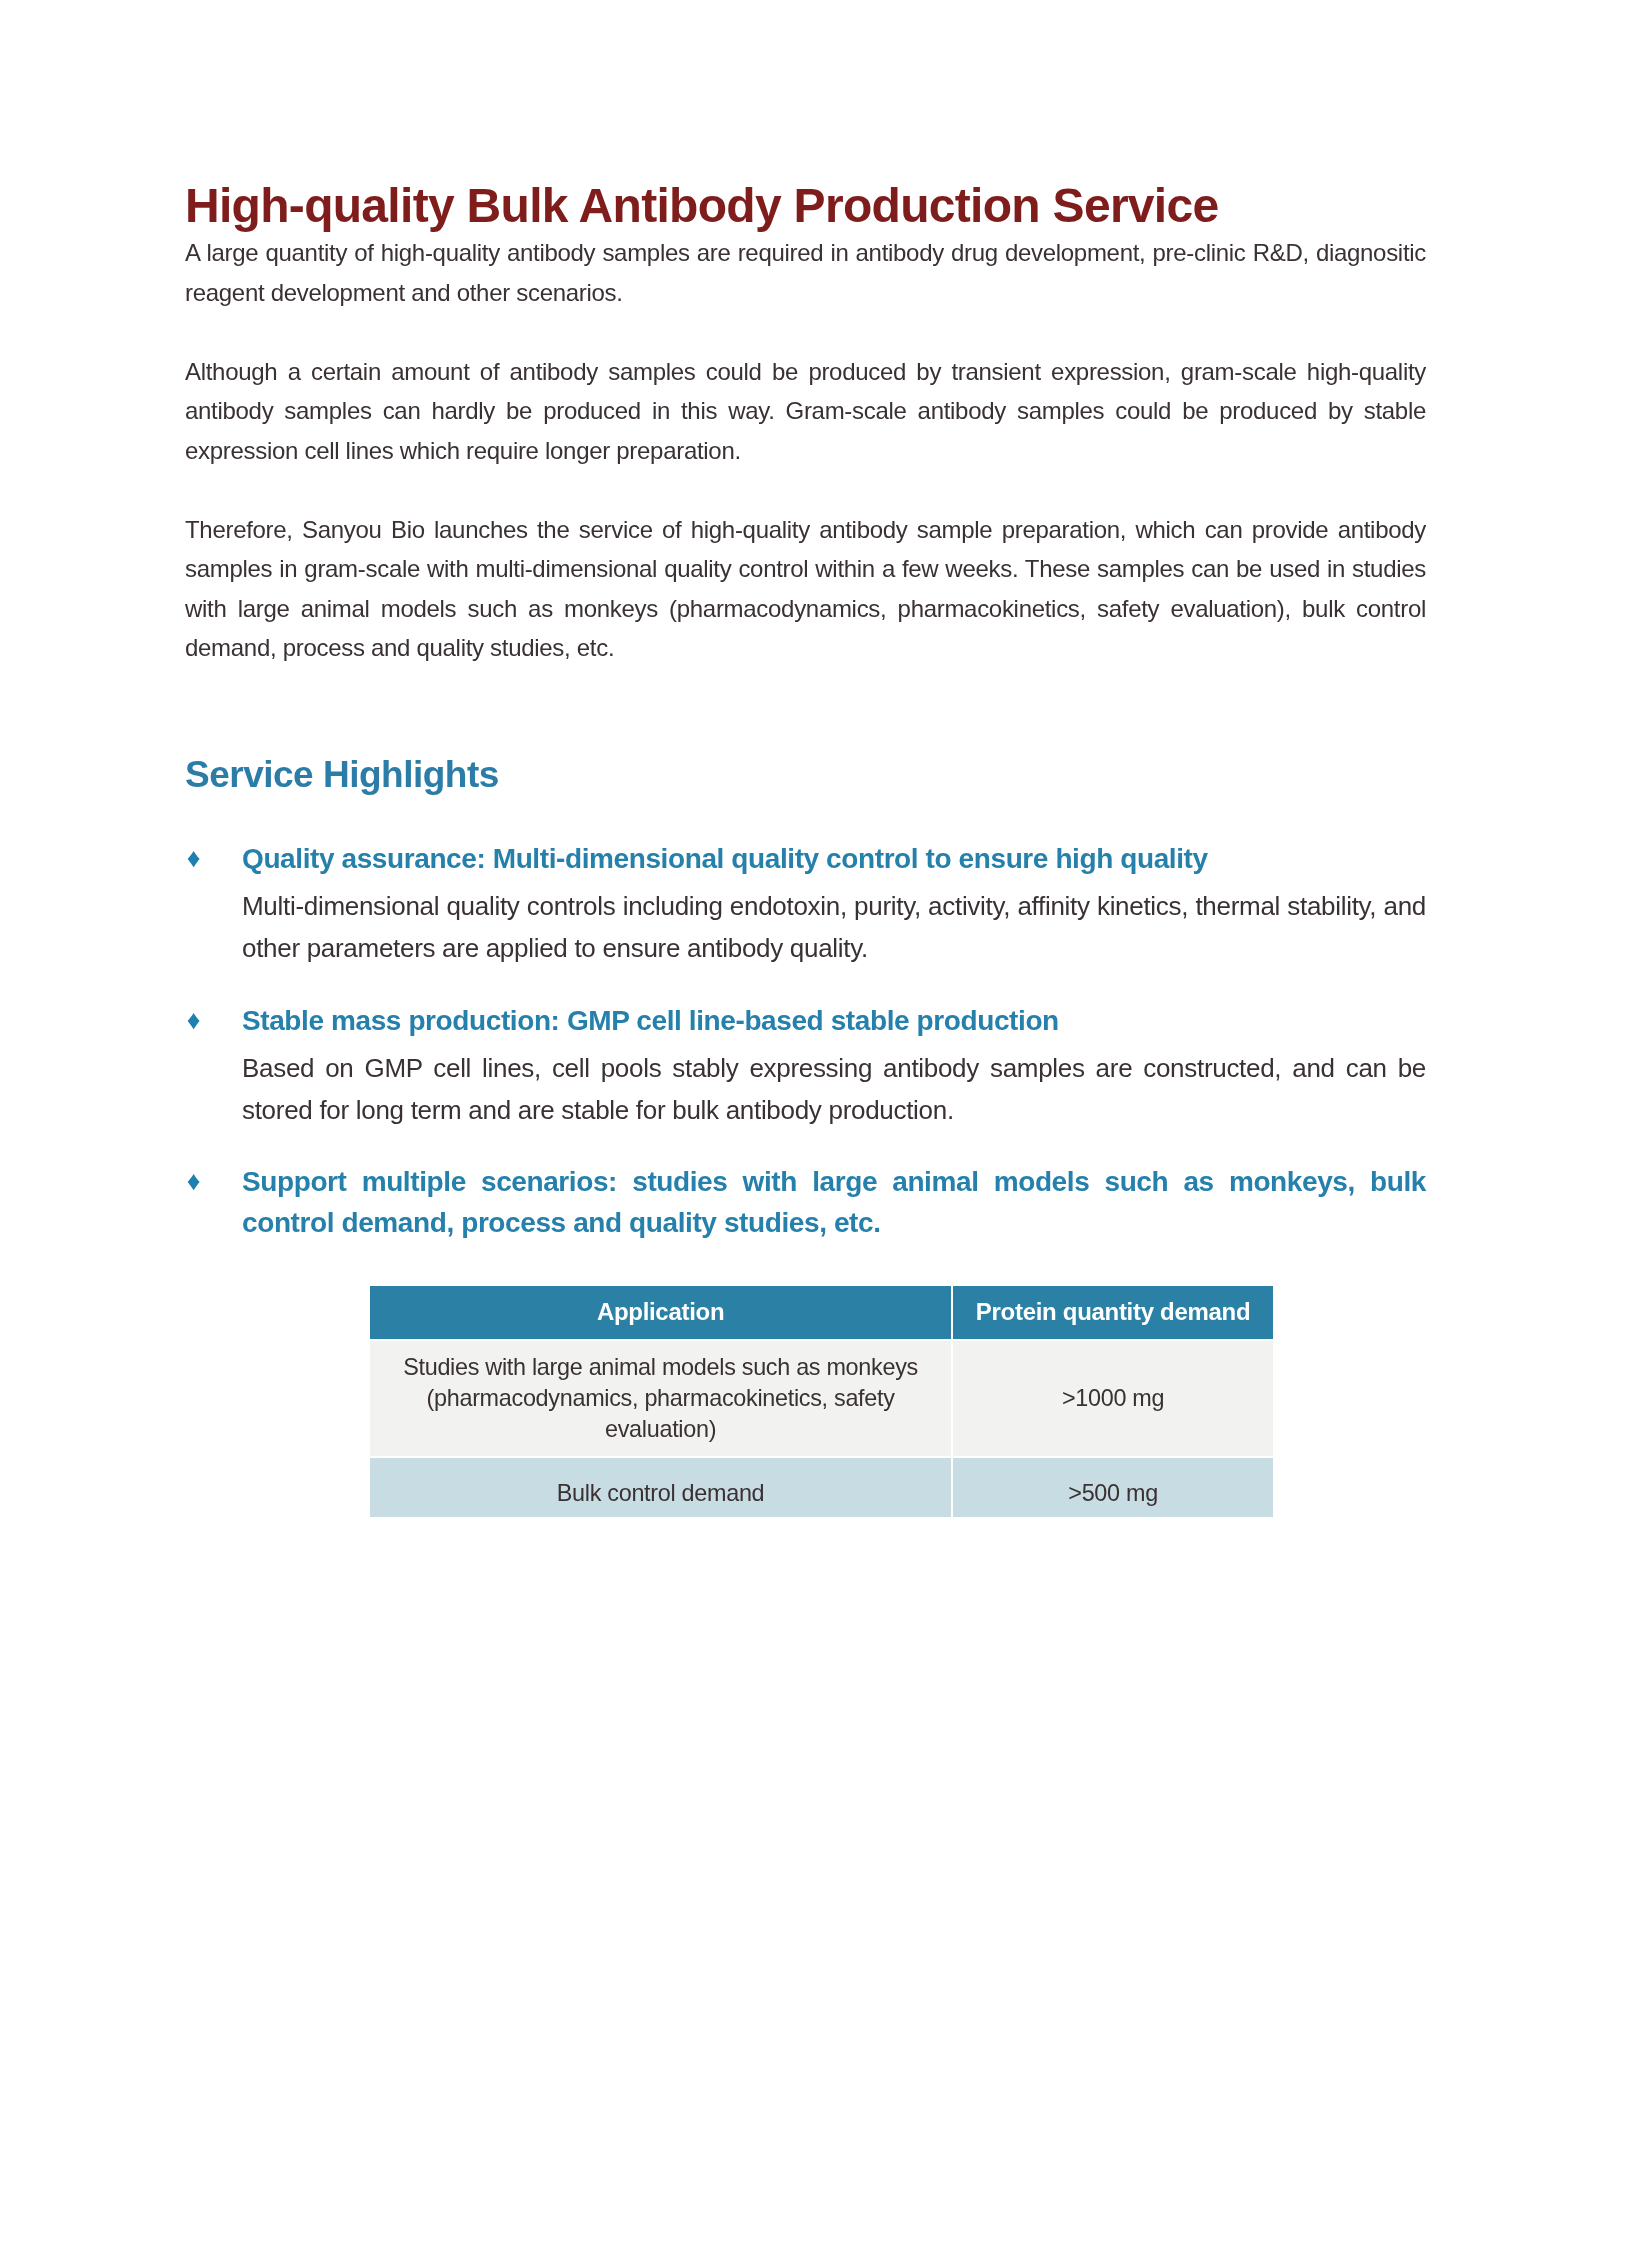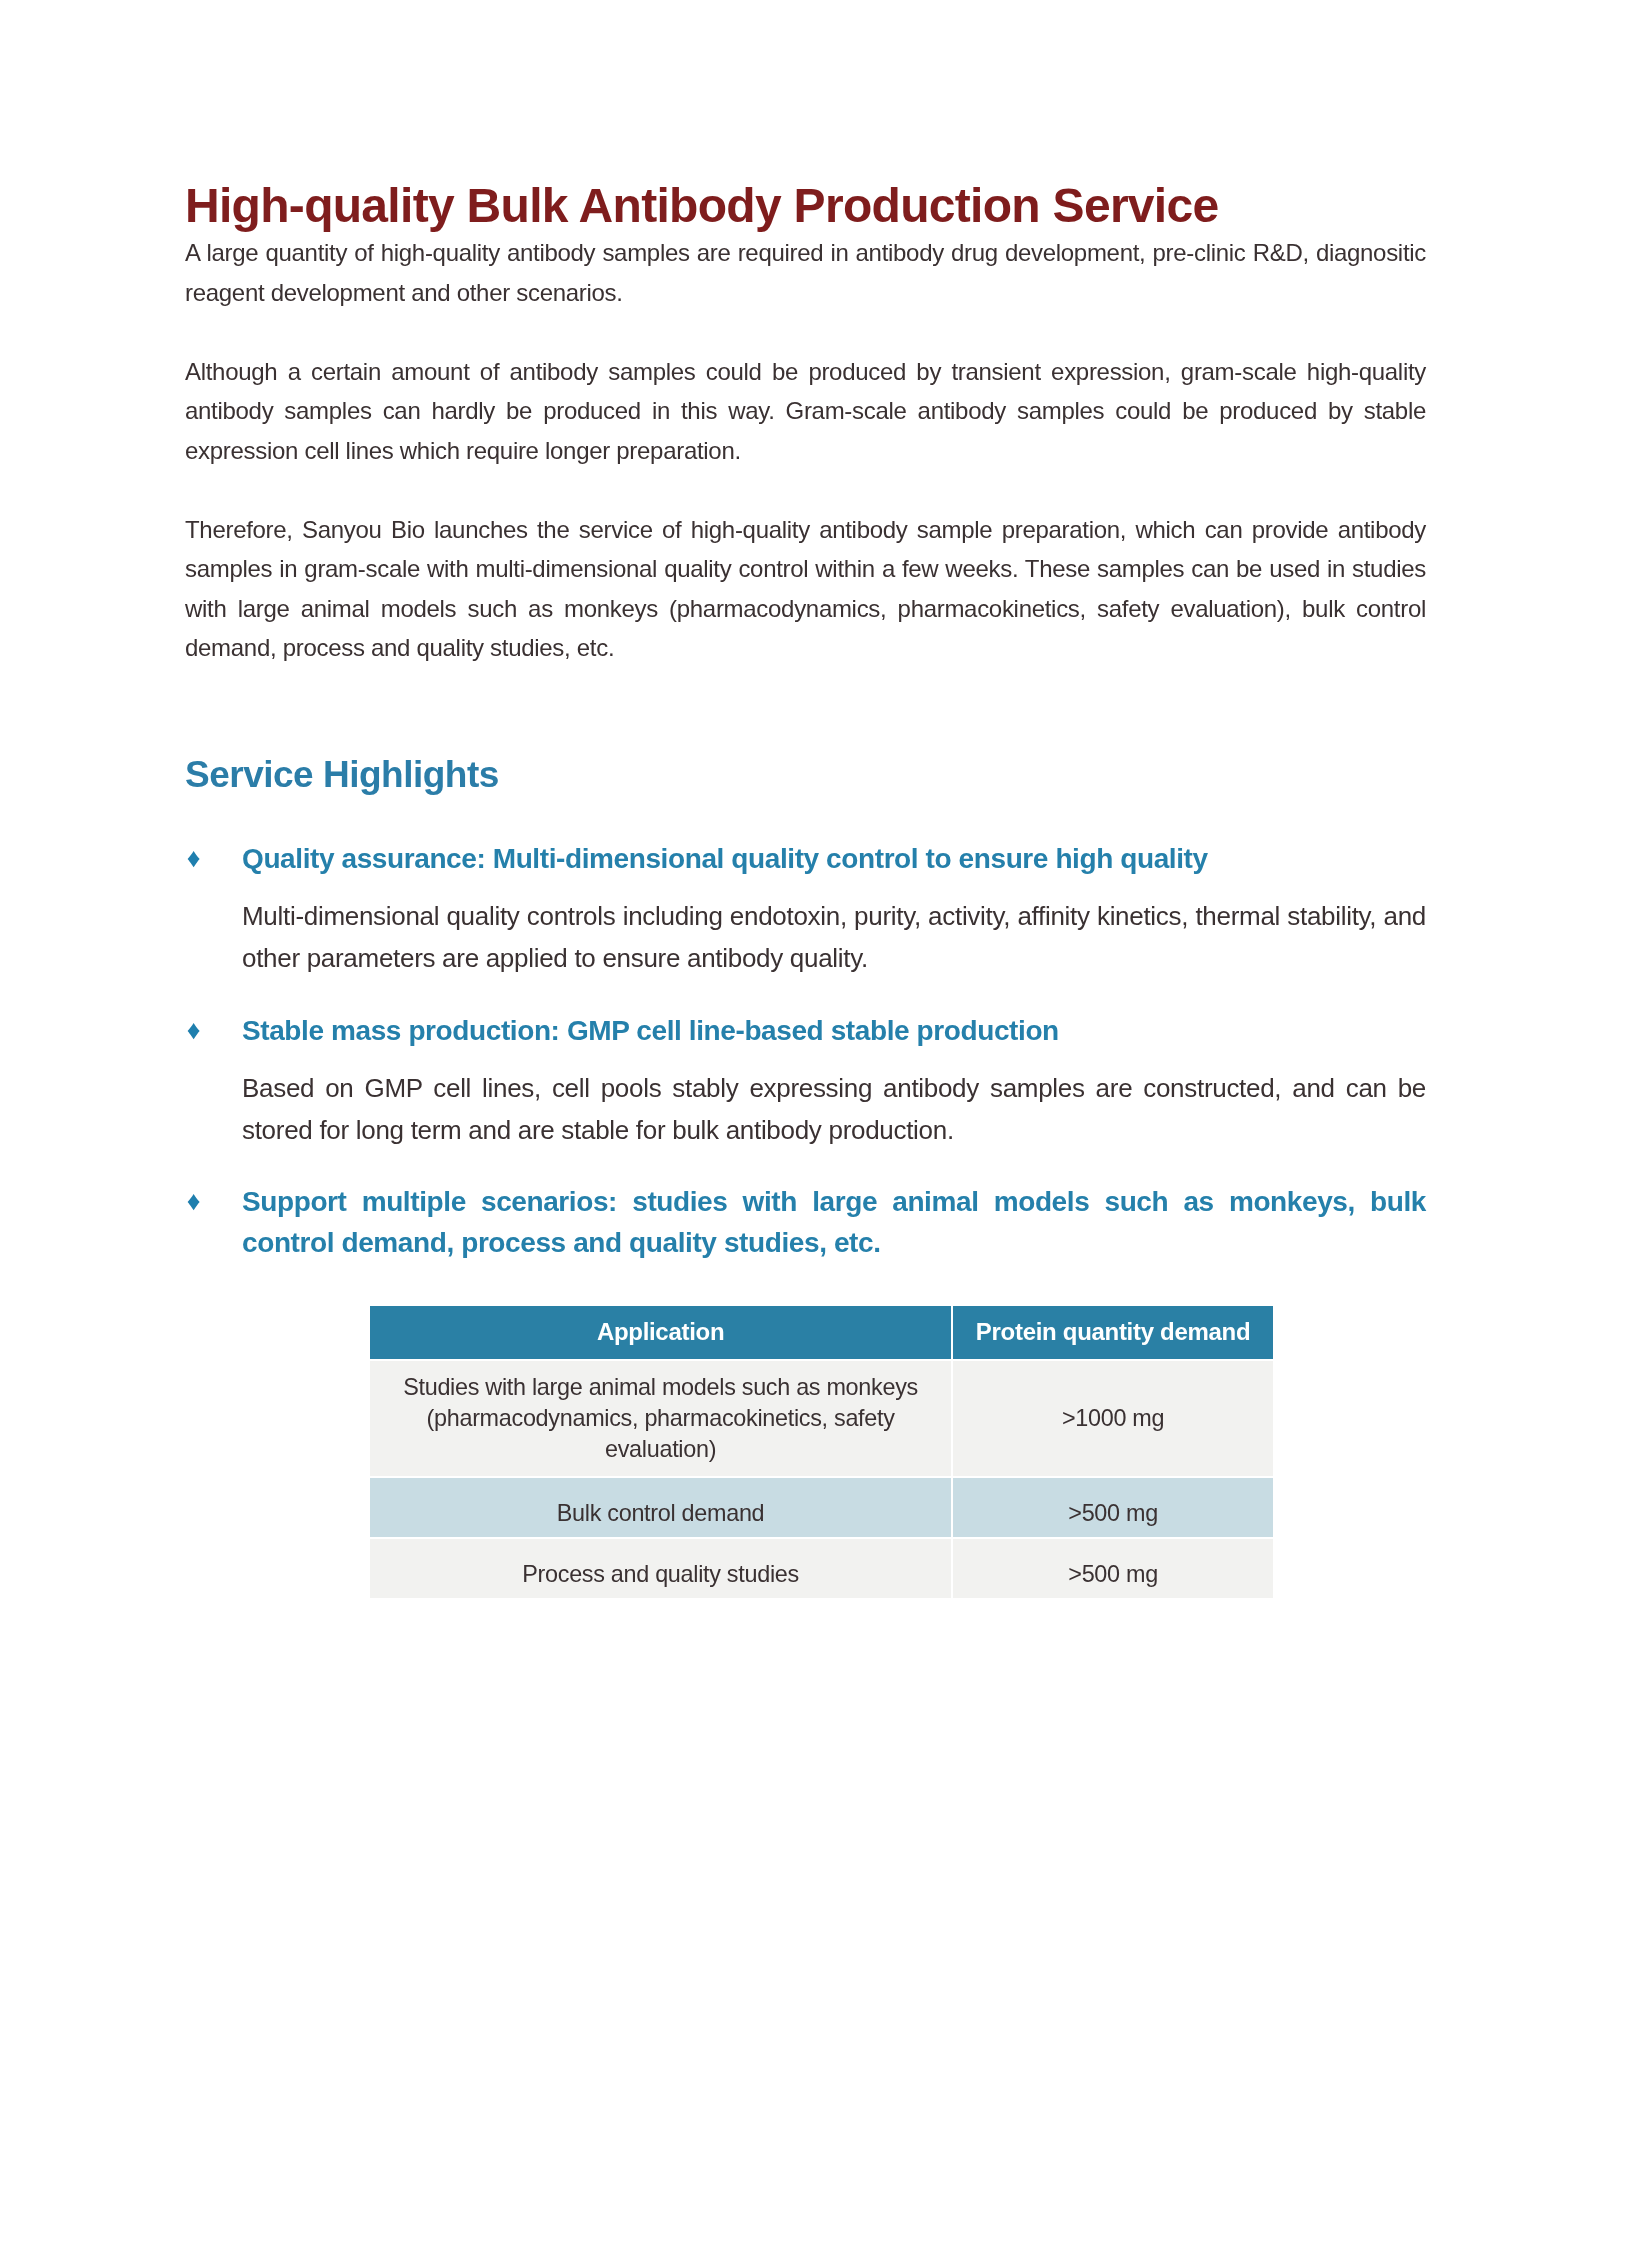--- a/index.html
+++ b/index.html
@@ -65,21 +65,21 @@
     font-size: 28px;
     line-height: 1.45;
     font-weight: bold;
     color: #2580ab;
     letter-spacing: -0.4px;
     text-align: justify;
   }
   .bullet-body {
     font-size: 26px;
     line-height: 1.6;
-    margin-top: 17px;
+    margin-top: 7px;
     text-align: justify;
   }
   .table-wrap {
     margin: 40px 0 0 183px;
     width: 907px;
   }
   table.app-table {
     width: 100%;
     border-collapse: separate;
     border-spacing: 2.7px;
@@ -155,23 +155,19 @@
         </thead>
         <tbody>
           <tr class="row-light">
             <td class="cell-application">Studies with large animal models such as monkeys (pharmacodynamics, pharmacokinetics, safety evaluation)</td>
             <td class="cell-demand">&gt;1000 mg</td>
           </tr>
           <tr class="row-blue row-tall">
             <td class="cell-application">Bulk control demand</td>
             <td class="cell-demand">&gt;500 mg</td>
           </tr>
-          <tr class="row-light row-tall">
-            <td class="cell-application">Process and quality studies</td>
-            <td class="cell-demand">&gt;500 mg</td>
-          </tr>
         </tbody>
       </table>
     </div>
   </section>
 
 </div>
 
 
 </body></html>

